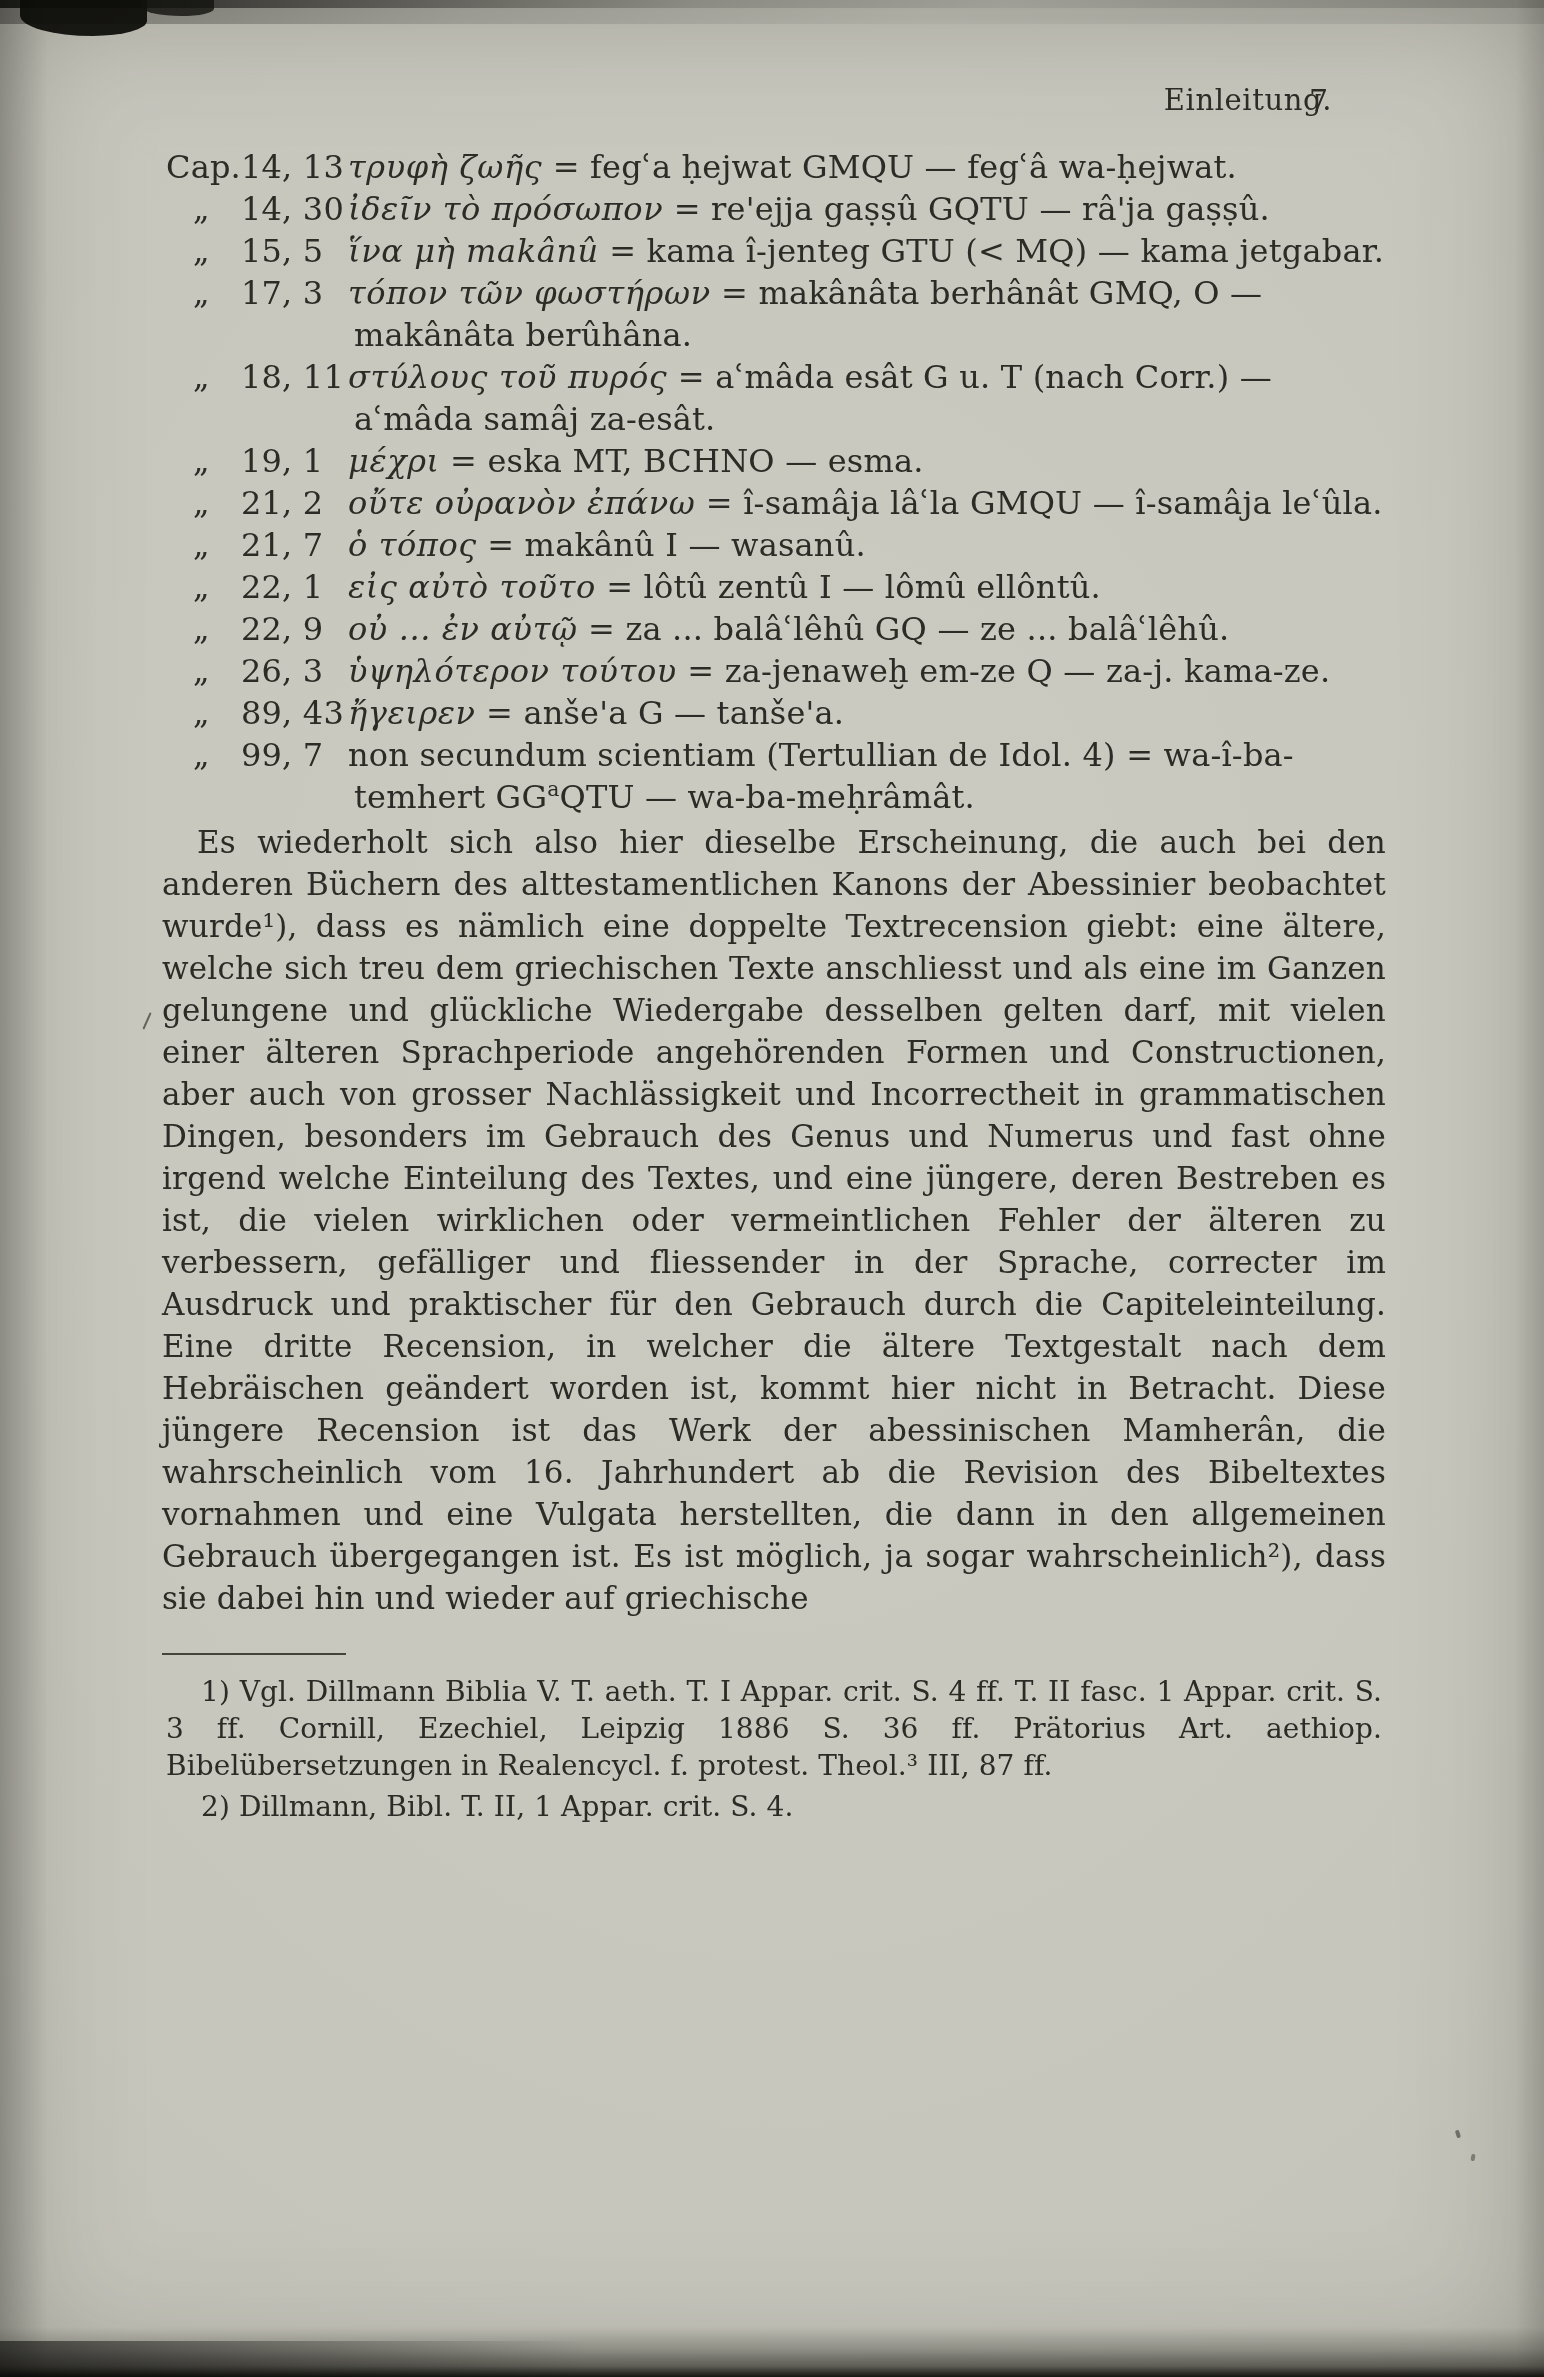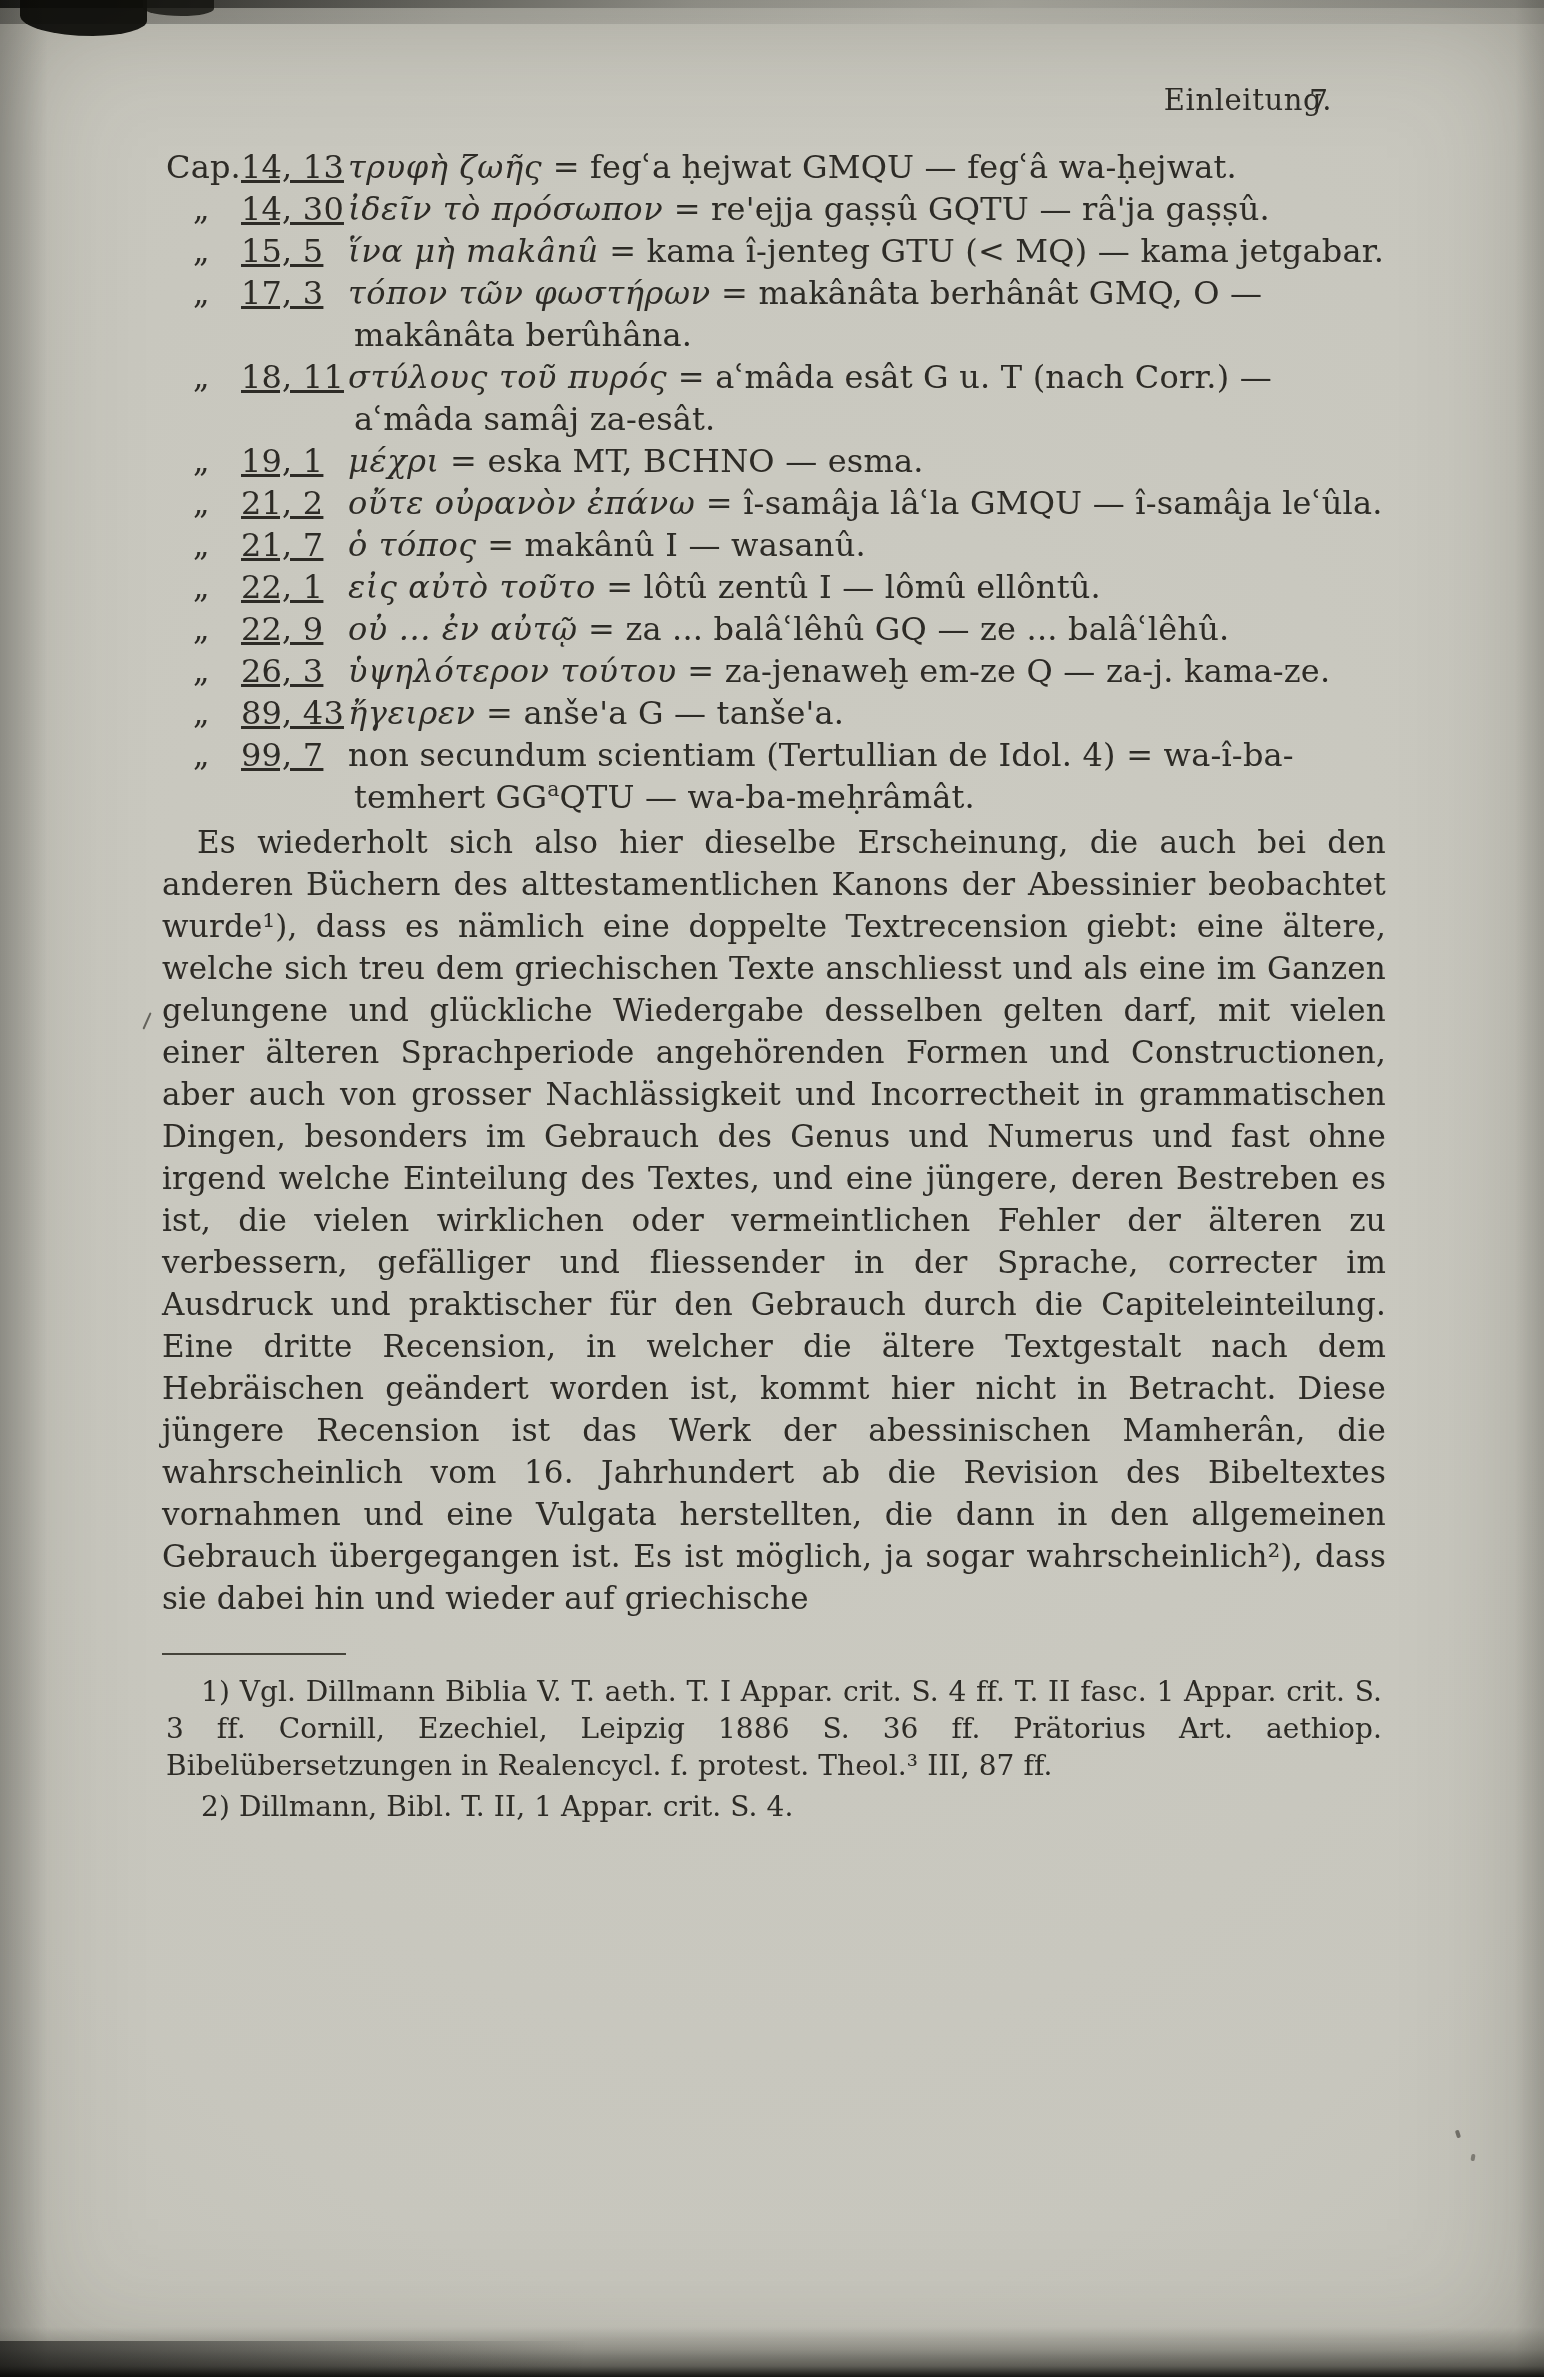--- a/index.html
+++ b/index.html
@@ -106,21 +106,20 @@
   .entry span { text-indent: 0; }
   .e-prefix {
     display: inline-block;
     width: 79px;
     text-align: center;
   }
   .entry:first-child .e-prefix { text-align: right; }
   .e-ref {
     display: inline-block;
     width: 107px;
-    text-decoration: underline;
   }
   .e-greek {
     font-style: italic;
     letter-spacing: 0.6px;
     text-align: right;
   }
   .e-sup {
     vertical-align: super;
     font-size: 20.4px;
     line-height: 0;

